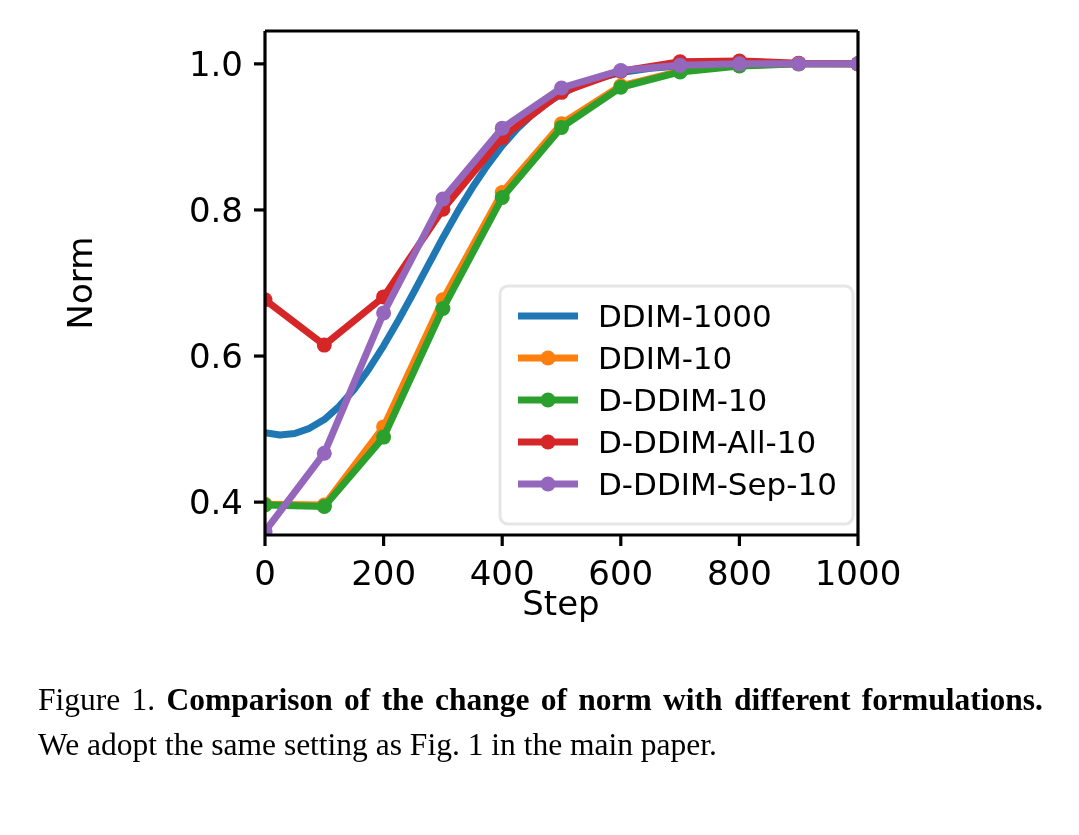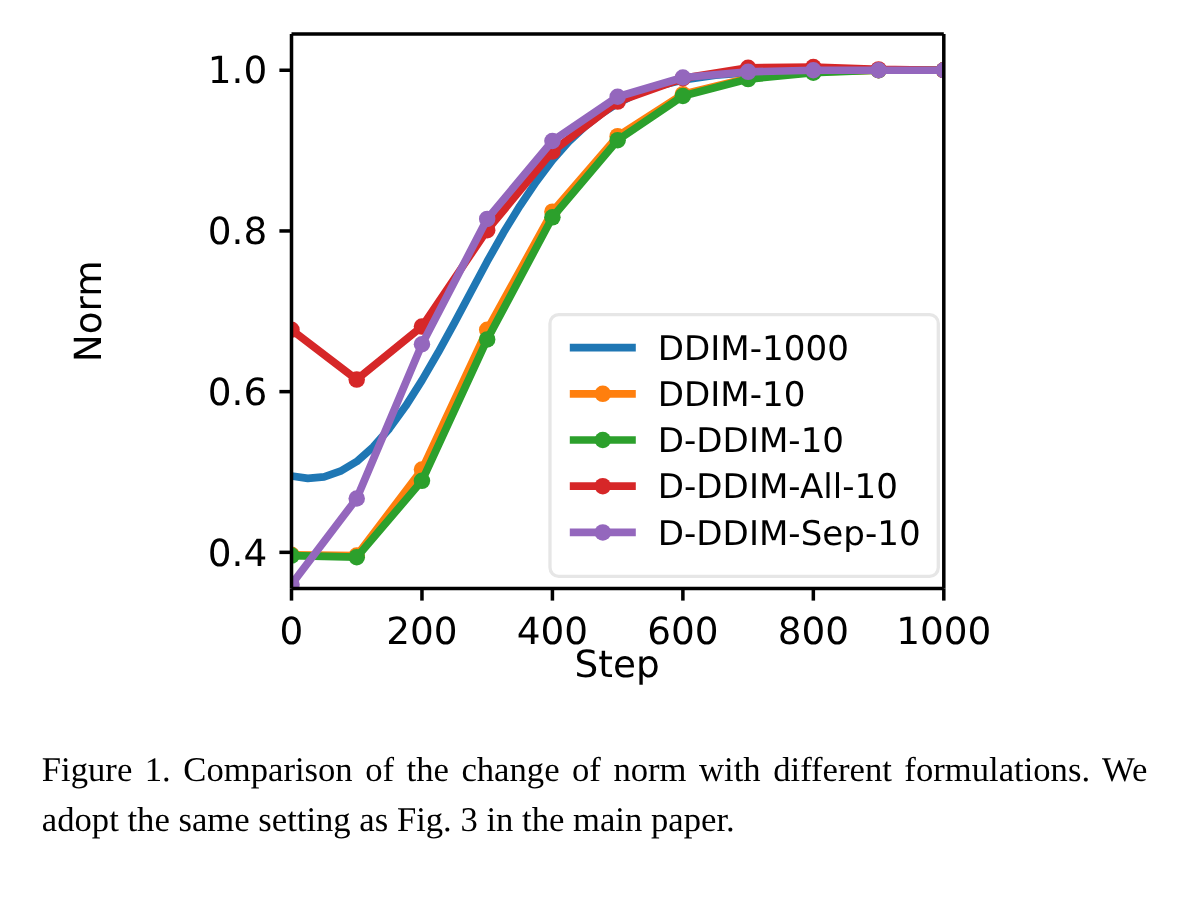--- a/index.html
+++ b/index.html
@@ -75,21 +75,21 @@
     left: 38px;
     top: 678px;
     width: 1005px;
     font-family: "Liberation Serif", serif;
     font-size: 31.5px;
     line-height: 1.42;
     color: #000000;
     text-align: justify;
   }
   #caption .cap-bold {
-    font-weight: normal;
+    font-weight: bold;
   }
 </style>
 </head>
 <body>
 
 <div id="figure-root">
 
   <div id="chart-area">
     <svg id="chart-svg" width="1079" height="650" viewBox="0 0 1079 650">
 
@@ -215,16 +215,16 @@
             <text x="598" y="495" class="legend-label">D-DDIM-Sep-10</text>
           </g>
         </g>
 
     </svg>
   </div>
 
   <div id="caption">
     <span>Figure 1.</span>
     <span class="cap-bold">Comparison of the change of norm with different formulations.</span>
-    <span>We adopt the same setting as Fig. 3 in the main paper.</span>
+    <span>We adopt the same setting as Fig. 1 in the main paper.</span>
   </div>
 
 </div>
 
 </body></html>

